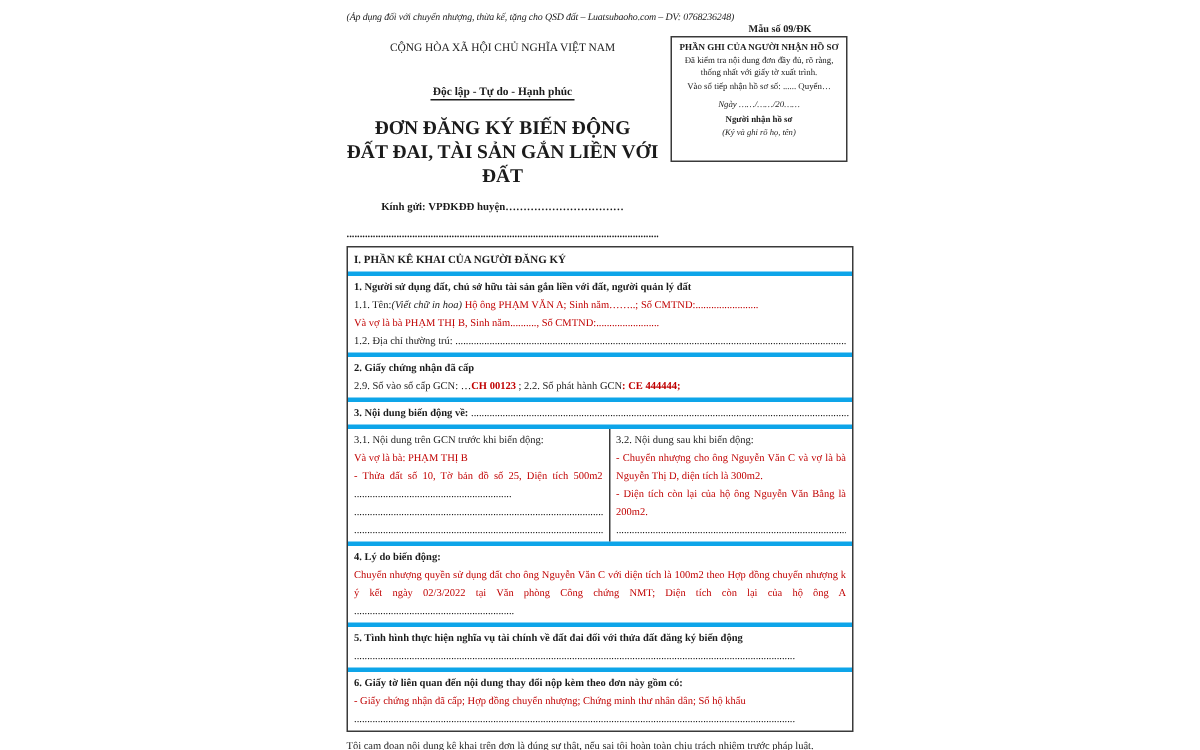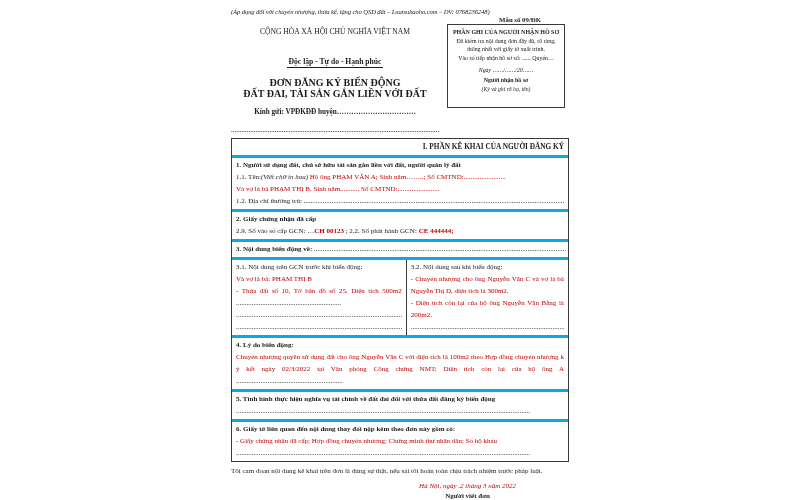--- a/index.html
+++ b/index.html
@@ -9,35 +9,35 @@
     -webkit-font-smoothing:antialiased;
   }
   .doc{position:absolute;left:231px;top:8px;width:338px;}
   .top-note{font-style:italic;font-size:6.6px;white-space:nowrap;overflow:hidden;letter-spacing:-0.1px;}
   .form-no{text-align:right;font-weight:bold;font-size:6.8px;margin-top:1px;padding-right:28px;}
   .head-row{display:flex;align-items:stretch;margin-top:1px;}
   .head-left{width:208px;text-align:center;padding-top:3px;}
   .nat{font-weight:normal;font-size:7.6px;}
   .motto-wrap{margin-top:14px;}
   .motto{font-weight:bold;font-size:7.6px;display:inline-block;border-bottom:1px solid #1b1b1b;padding:0 2px 1px;}
-  .ftitle{font-weight:bold;font-size:10px;}
+  .ftitle{font-weight:bold;font-size:13px;}
   .ftitle.first{margin-top:9px;}
   .recipient{font-weight:bold;font-size:7.2px;margin-top:9px;white-space:nowrap;overflow:hidden;}
   .dotline{font-weight:bold;font-size:7px;margin-top:10px;white-space:nowrap;overflow:hidden;text-align:left;}
   .receive-box{
     width:118px;margin-left:8px;border:1px solid #3a3a3a;
     font-size:5.9px;text-align:center;padding:3px 3px 2px;line-height:8.6px;height:84px;box-sizing:border-box;
   }
   .rb-title{font-weight:bold;font-size:6px;}
   .rb-date{font-style:italic;margin-top:4px;}
   .rb-role{font-weight:bold;margin-top:1px;}
   .rb-note{font-style:italic;font-size:5.7px;}
   .formtable{border:1.5px solid #3a3a3a;margin-top:4px;font-size:7px;line-height:12px;}
   .row{border-top:3px solid #0ea5e9;padding:1px 4px 2px;}
-  .row.first{border-top:none;text-align:right;}
+  .row.first{border-top:none;}
   .part-title{font-weight:bold;font-size:7.3px;padding:2px 4px;}
   .sec-title{font-weight:bold;}
   .red{color:#c00000;}
   .redb{color:#c00000;font-weight:bold;}
   .it{font-style:italic;}
   .nowrap{white-space:nowrap;overflow:hidden;}
   .just{text-align:justify;}
   .dots{overflow-wrap:anywhere;word-break:break-all;}
   .cols{display:flex;padding:0;}
   .col31{width:52%;box-sizing:border-box;border-right:1px solid #3a3a3a;padding:1px 4px 2px;}

